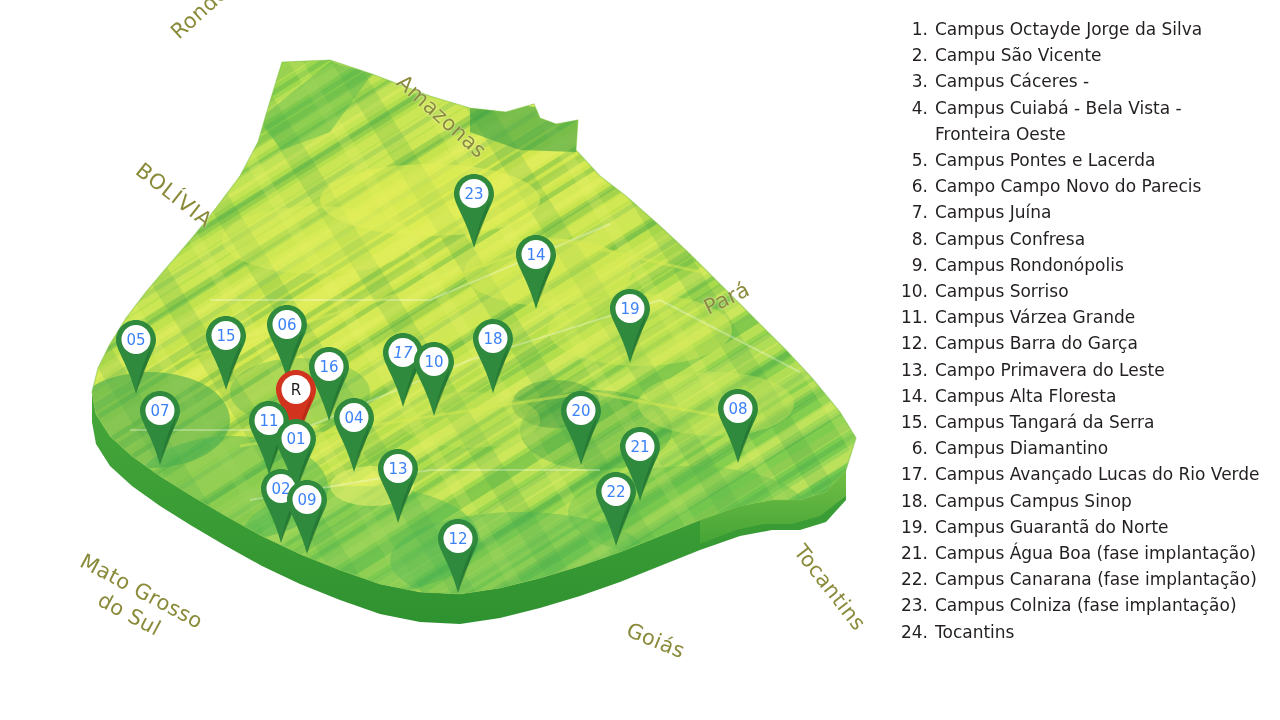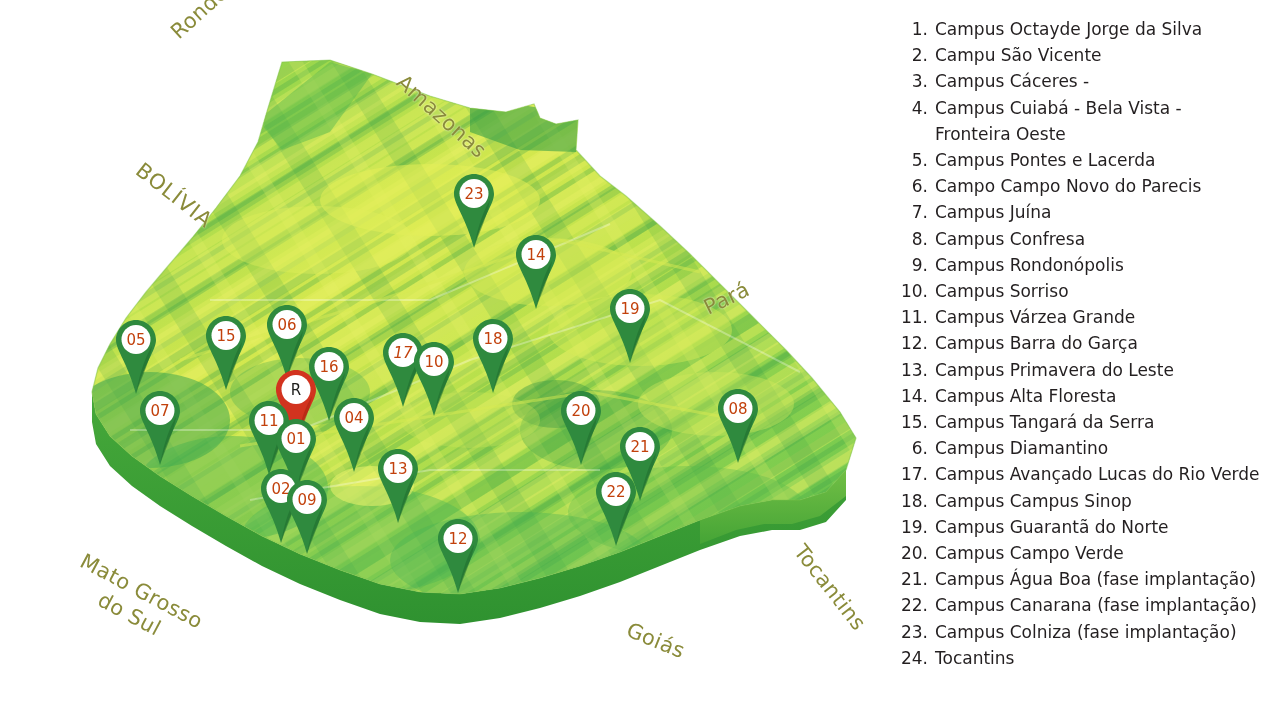--- a/index.html
+++ b/index.html
@@ -62,21 +62,21 @@
   .pin .pin-num {
     position: absolute;
     left: 0; top: 0;
     width: 40px;
     height: 40px;
     line-height: 40px;
     text-align: center;
     font-family: "DejaVu Sans", sans-serif;
     font-size: 15px;
     font-weight: 500;
-    color: #c2410c;
+    color: #3b82f6;
     pointer-events: none;
   }
   .pin.pin-r .pin-num { color: #1d1d1b; }
 
   
   #legend {
     position: absolute;
     left: 890px;
     top: 0;
     width: 390px;
@@ -500,21 +500,21 @@
         <li>
           <span class="idx">11.</span>
           <span class="txt">Campus Várzea Grande</span>
         </li>
         <li>
           <span class="idx">12.</span>
           <span class="txt">Campus Barra do Garça</span>
         </li>
         <li>
           <span class="idx">13.</span>
-          <span class="txt">Campus Primavera do Leste</span>
+          <span class="txt">Campo Primavera do Leste</span>
         </li>
         <li>
           <span class="idx">14.</span>
           <span class="txt">Campus Alta Floresta</span>
         </li>
         <li>
           <span class="idx">15.</span>
           <span class="txt">Campus Tangará da Serra</span>
         </li>
         <li>
@@ -527,24 +527,20 @@
         </li>
         <li>
           <span class="idx">18.</span>
           <span class="txt">Campus Campus Sinop</span>
         </li>
         <li>
           <span class="idx">19.</span>
           <span class="txt">Campus Guarantã do Norte</span>
         </li>
         <li>
-          <span class="idx">20.</span>
-          <span class="txt">Campus Campo Verde</span>
-        </li>
-        <li>
           <span class="idx">21.</span>
           <span class="txt">Campus Água Boa (fase implantação)</span>
         </li>
         <li>
           <span class="idx">22.</span>
           <span class="txt">Campus Canarana (fase implantação)</span>
         </li>
         <li>
           <span class="idx">23.</span>
           <span class="txt">Campus Colniza (fase implantação)</span>

